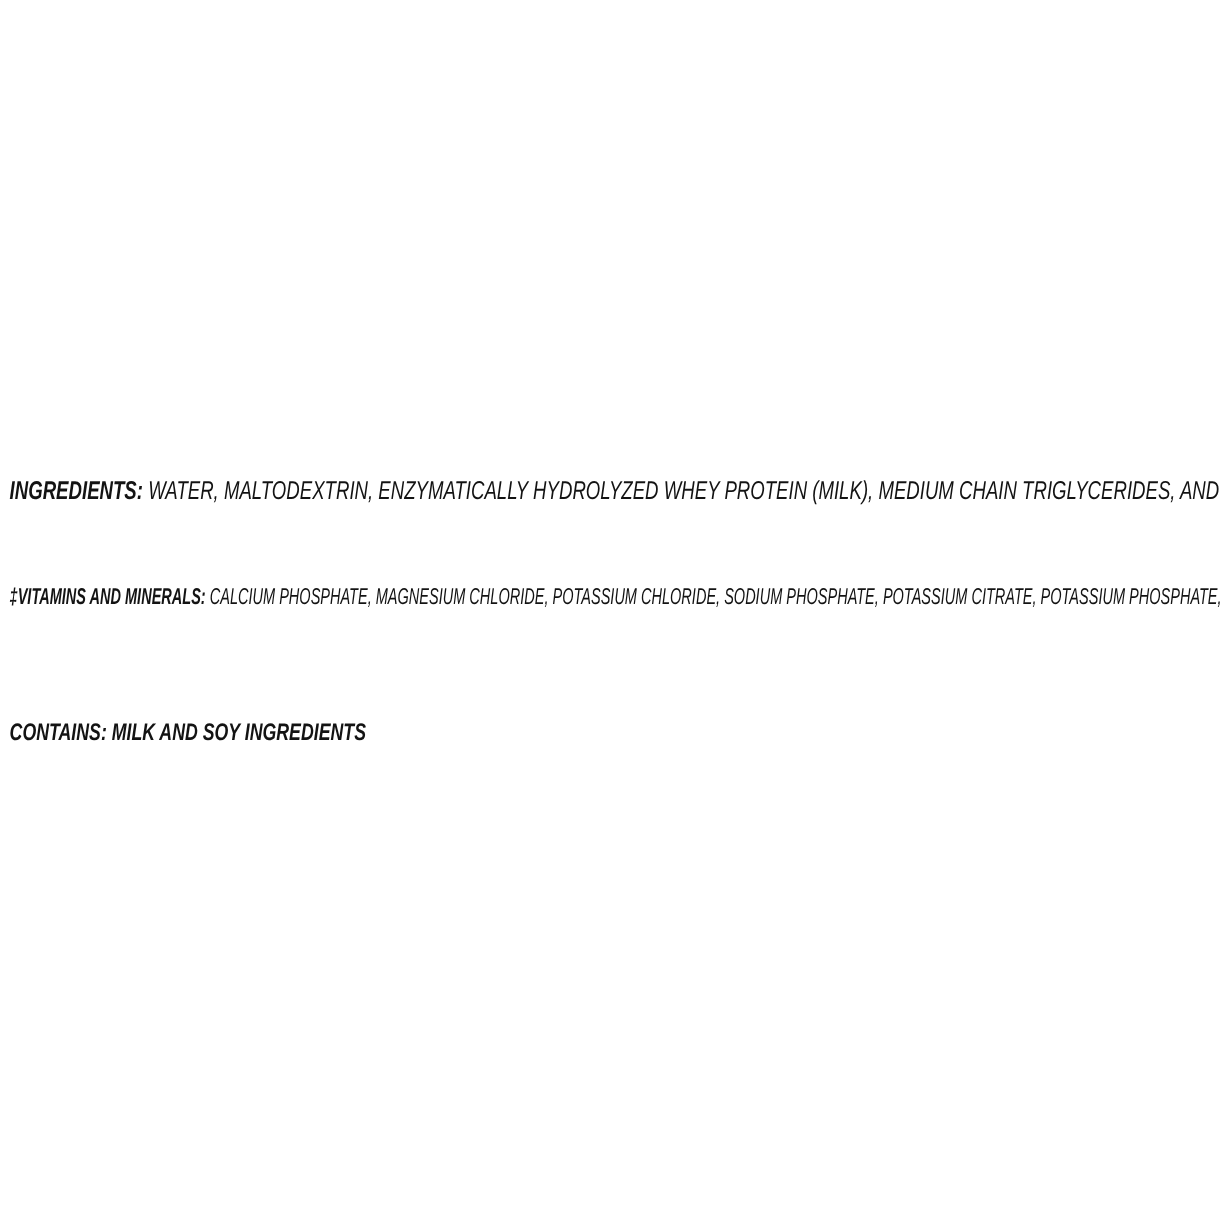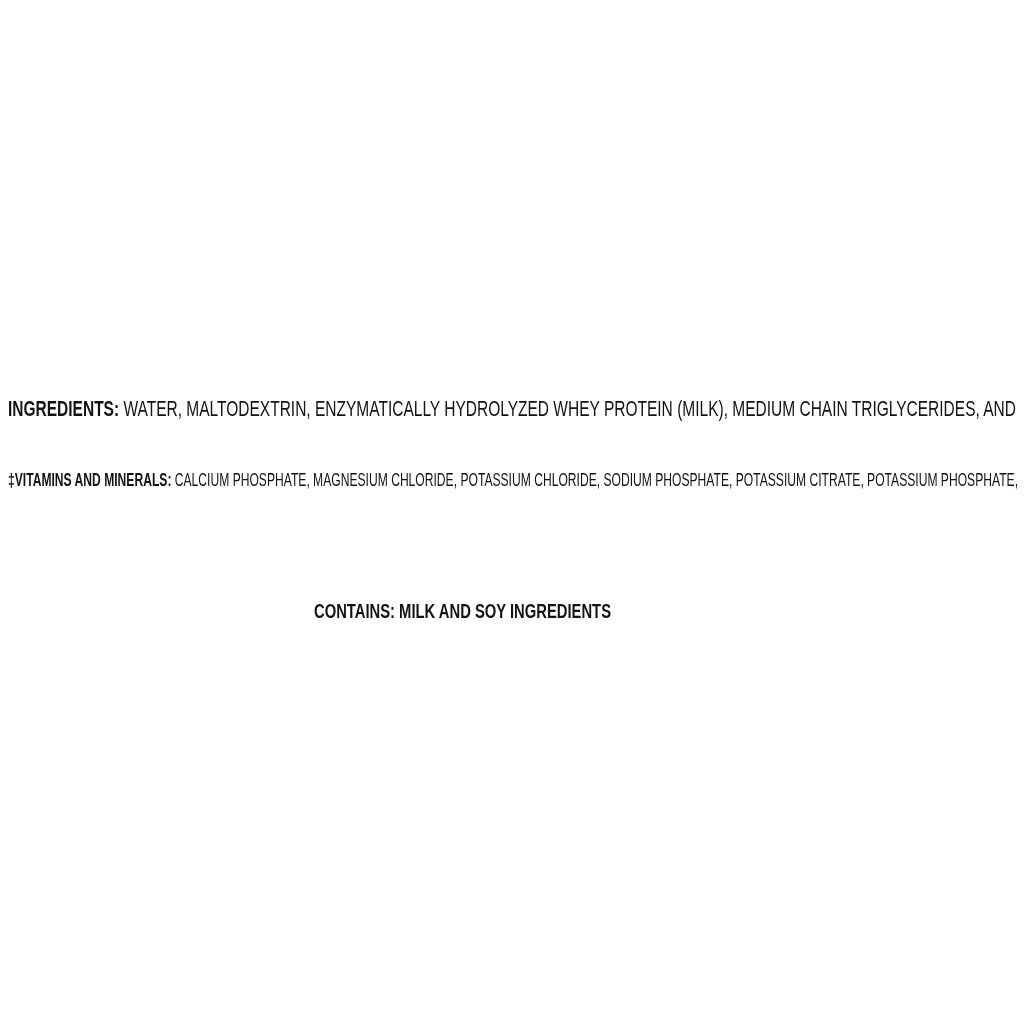--- a/index.html
+++ b/index.html
@@ -20,34 +20,34 @@
     position: absolute;
     left: 8px;
     width: 1013px;
   }
   #para-ingredients {
     top: 397px;
     font-size: 21.5px;
     line-height: 25.8px;
   }
   #para-vitamins {
-    top: 467px;
+    top: 485px;
     font-size: 19px;
     line-height: 26.8px;
   }
   #para-contains {
     top: 597.5px;
     font-size: 20px;
     line-height: 26px;
     font-weight: 700;
-    text-align: center;
   }
   .line {
     white-space: nowrap;
     overflow: visible;
+    font-style: italic;
   }
   .line-inner {
     display: inline-block;
     white-space: nowrap;
     transform-origin: 0 50%;
   }
   .lead {
     font-weight: 700;
   }
   .sub {

